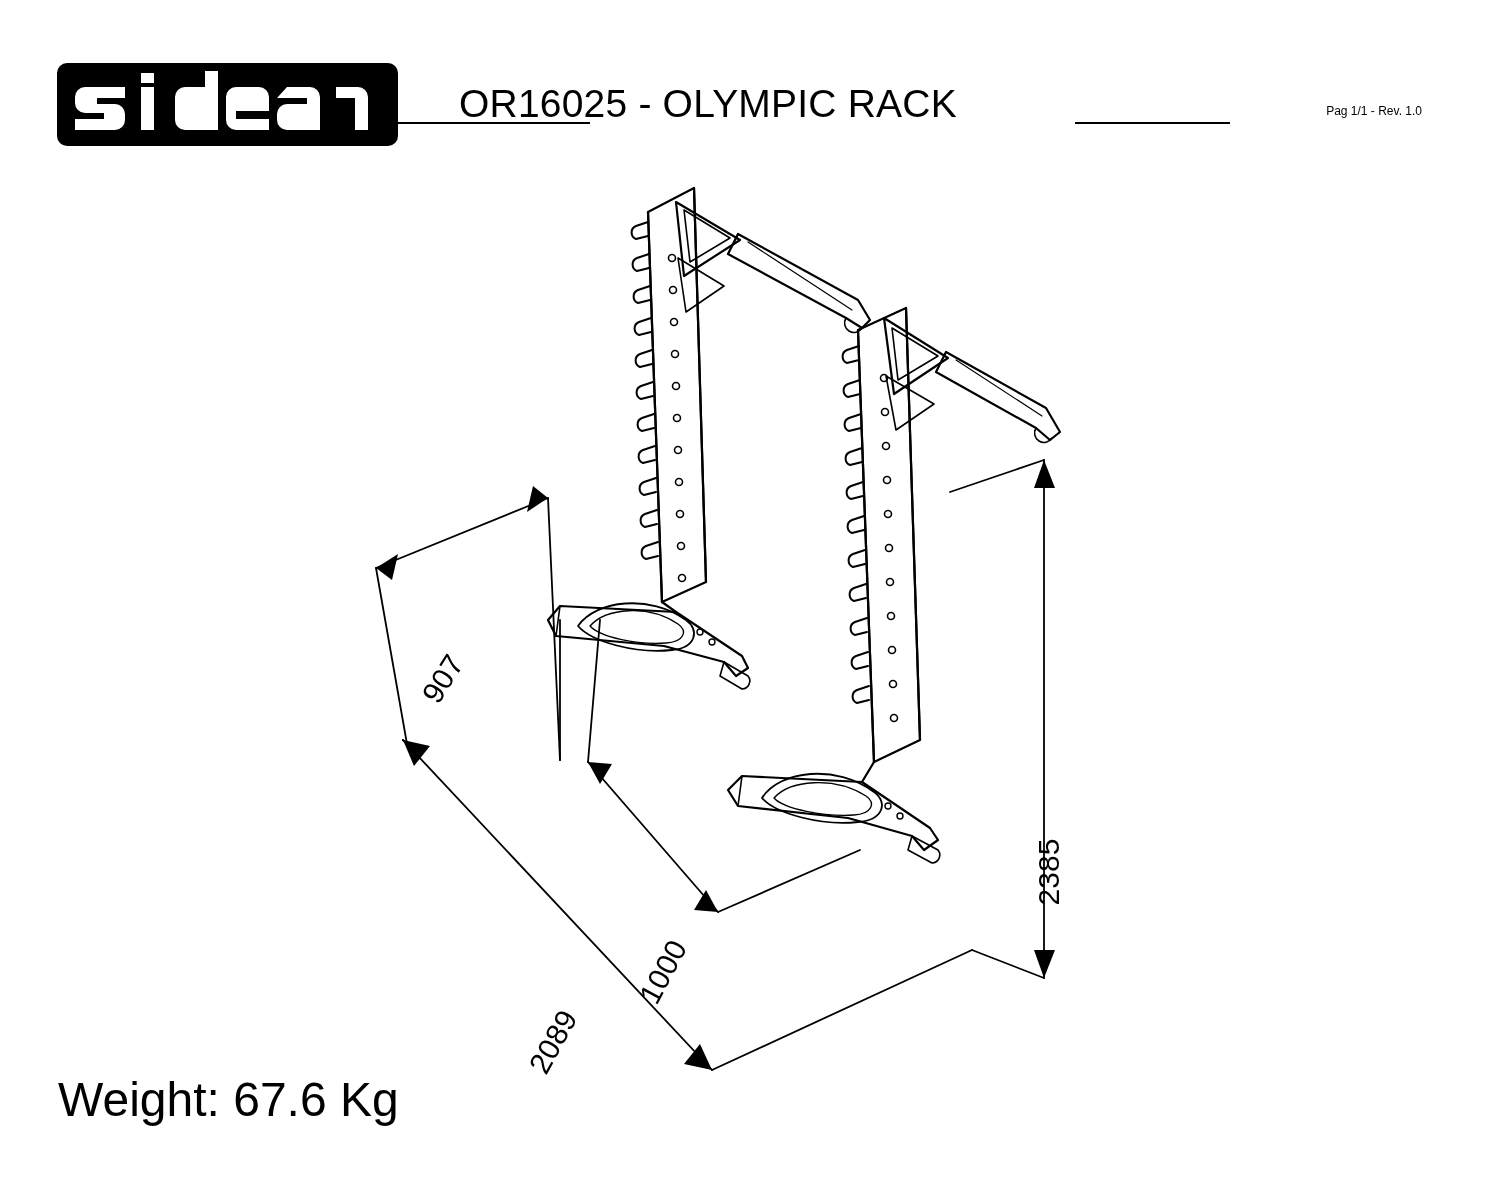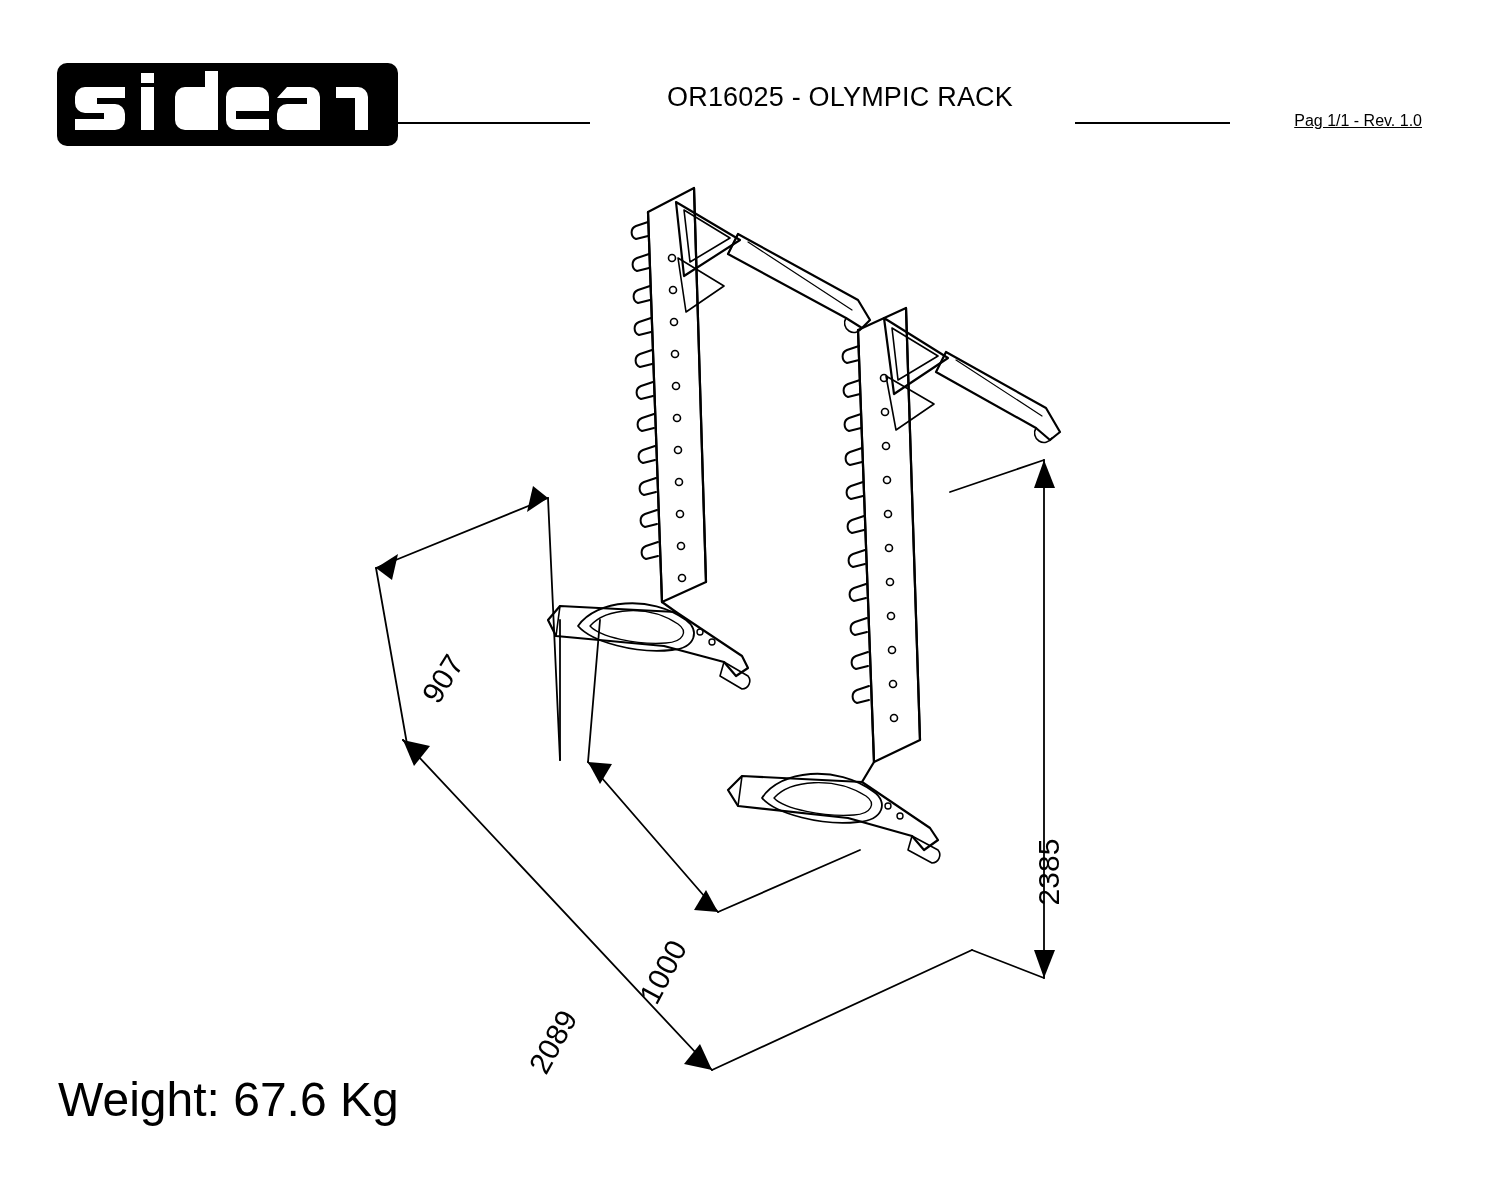--- a/index.html
+++ b/index.html
@@ -28,36 +28,35 @@
     position: absolute;
     left: 55px;
     top: 57px;
     width: 345px;
     height: 95px;
   }
   #logo svg { display: block; }
 
   #doc-title {
     position: absolute;
-    left: 440px;
+    left: 459px;
     top: 82px;
     width: 800px;
-    text-align: center;
-    font-size: 27px;
+    text-align: left;
+    font-size: 39px;
     letter-spacing: 0.2px;
     white-space: nowrap;
   }
 
   #rev-info {
     position: absolute;
     right: 78px;
-    top: 112px;
-    font-size: 16px;
+    top: 104px;
+    font-size: 12px;
     white-space: nowrap;
-    text-decoration: underline;
   }
 
   #header-rule-left {
     position: absolute;
     left: 398px;
     top: 122px;
     width: 192px;
     height: 2px;
     background: #000;
   }

